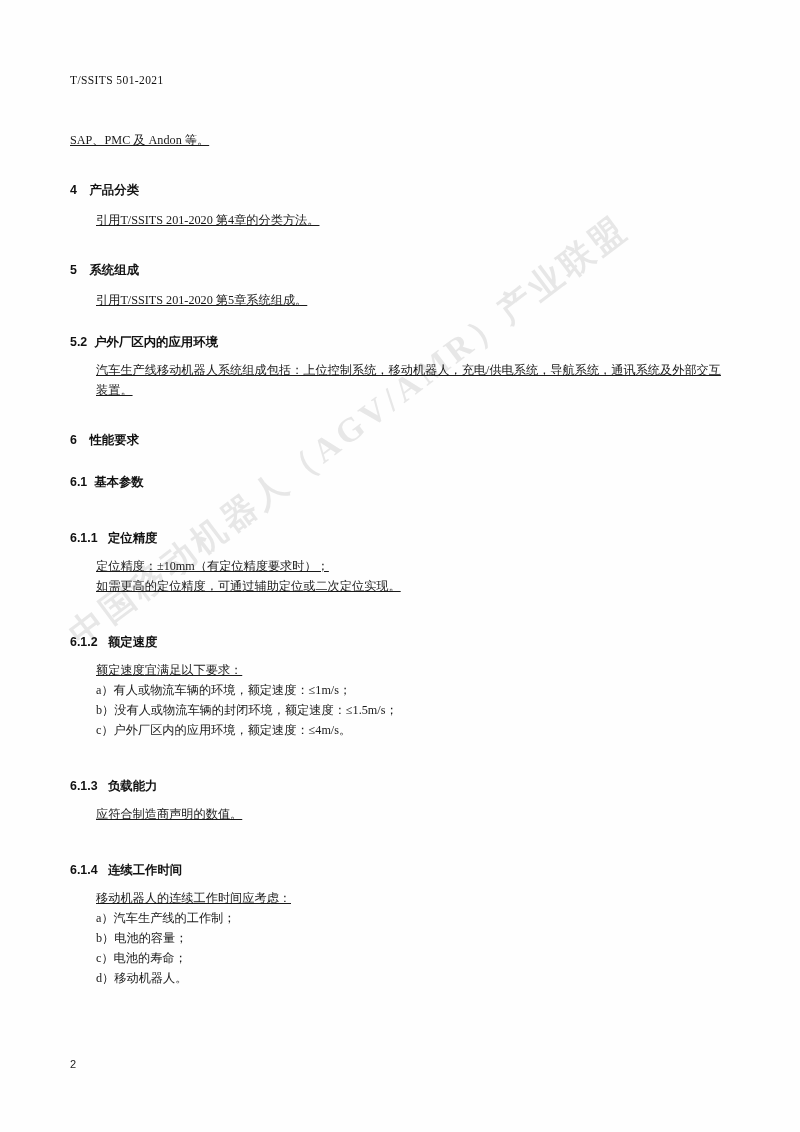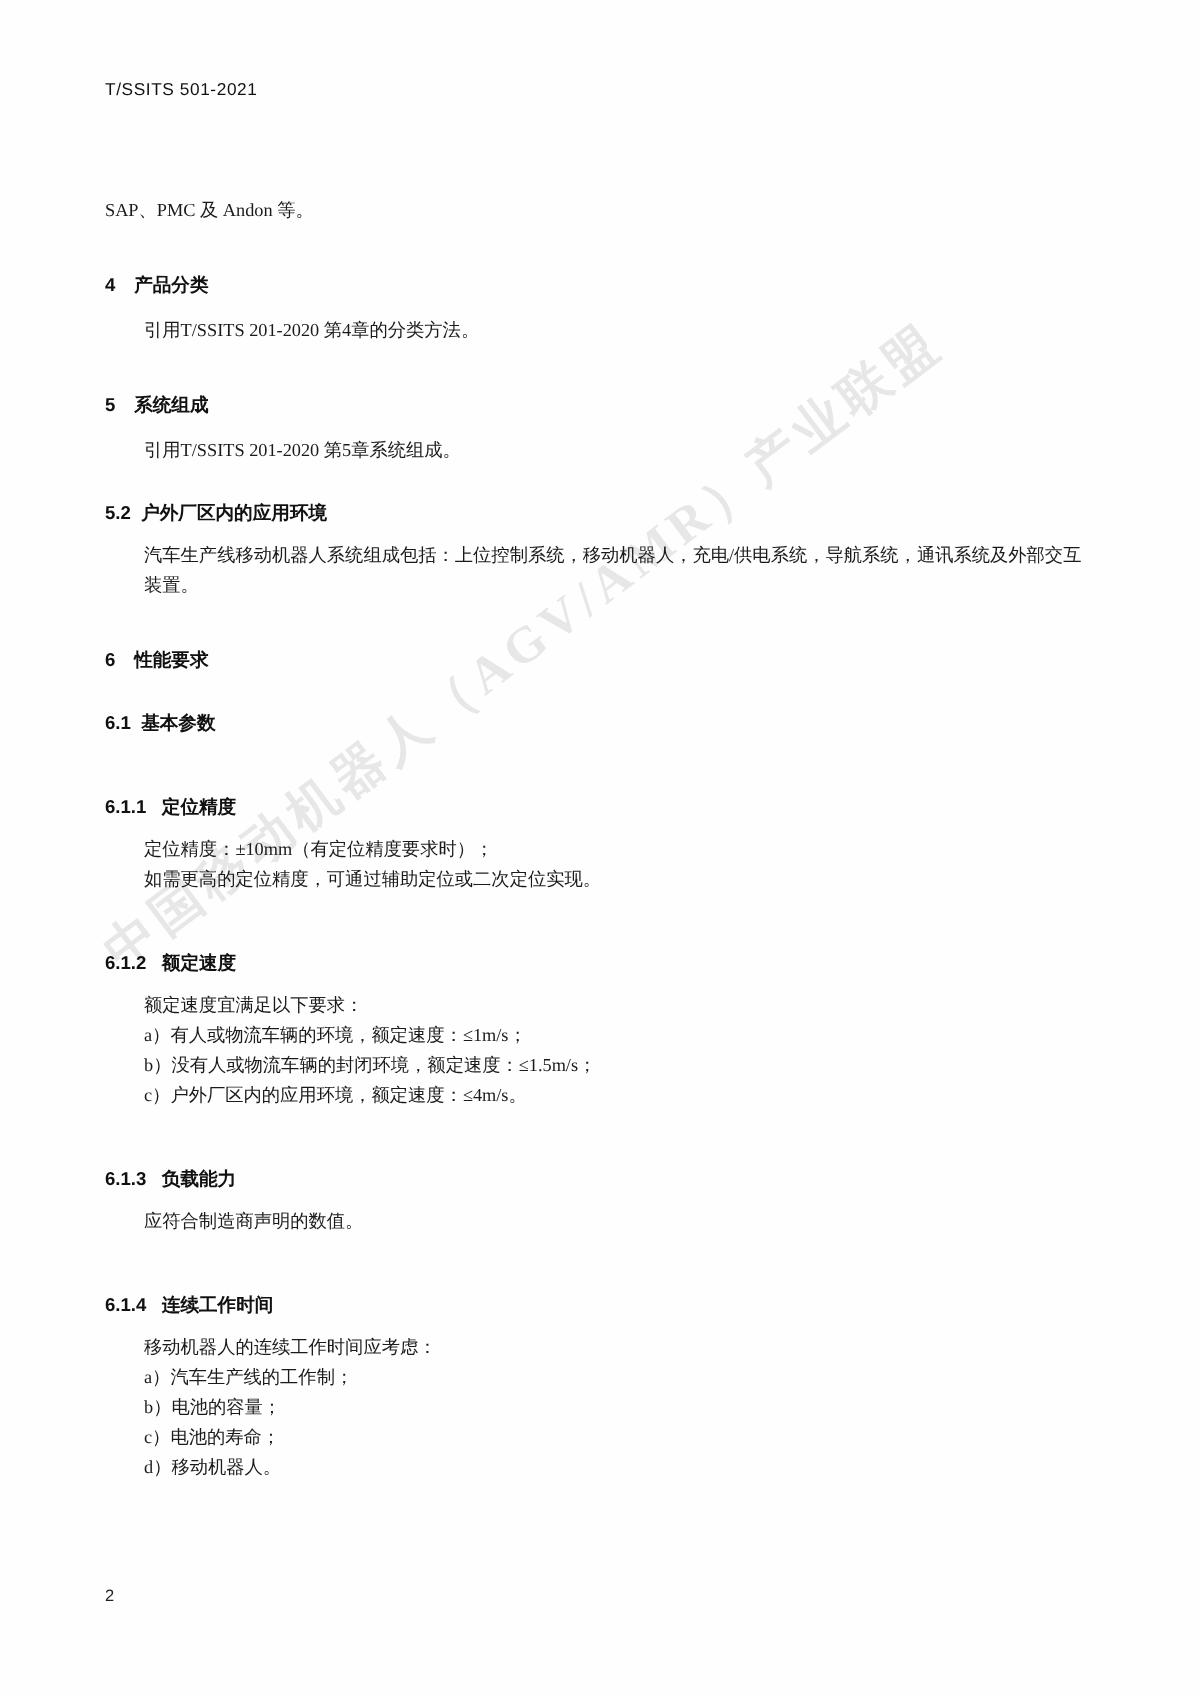--- a/index.html
+++ b/index.html
@@ -44,39 +44,40 @@
   .wm-1 {
     font-size: 34px;
     left: 60px;
     top: 620px;
     transform: rotate(-37deg);
     transform-origin: left top;
   }
   .header {
     position: absolute;
     left: 70px;
-    top: 54px;
+    top: 74px;
     font-size: 11.5px;
-    font-family: Liberation Sans, sans-serif;
+    font-family: Liberation Serif, serif;
     letter-spacing: 0.4px;
     color: #111;
     z-index: 10;
   }
   .content {
     position: absolute;
     left: 70px;
     top: 130px;
     width: 660px;
     z-index: 10;
   }
   .para {
     font-size: 12.2px;
     line-height: 20px;
     margin: 0 0 0 0;
     color: #1a1a1a;
+    text-decoration: underline;
   }
   .p-body {
     text-indent: 0;
     padding-left: 26px;
   }
   .p-noindent {
     padding-left: 0;
   }
   .heading {
     font-family: "Liberation Sans", sans-serif;

